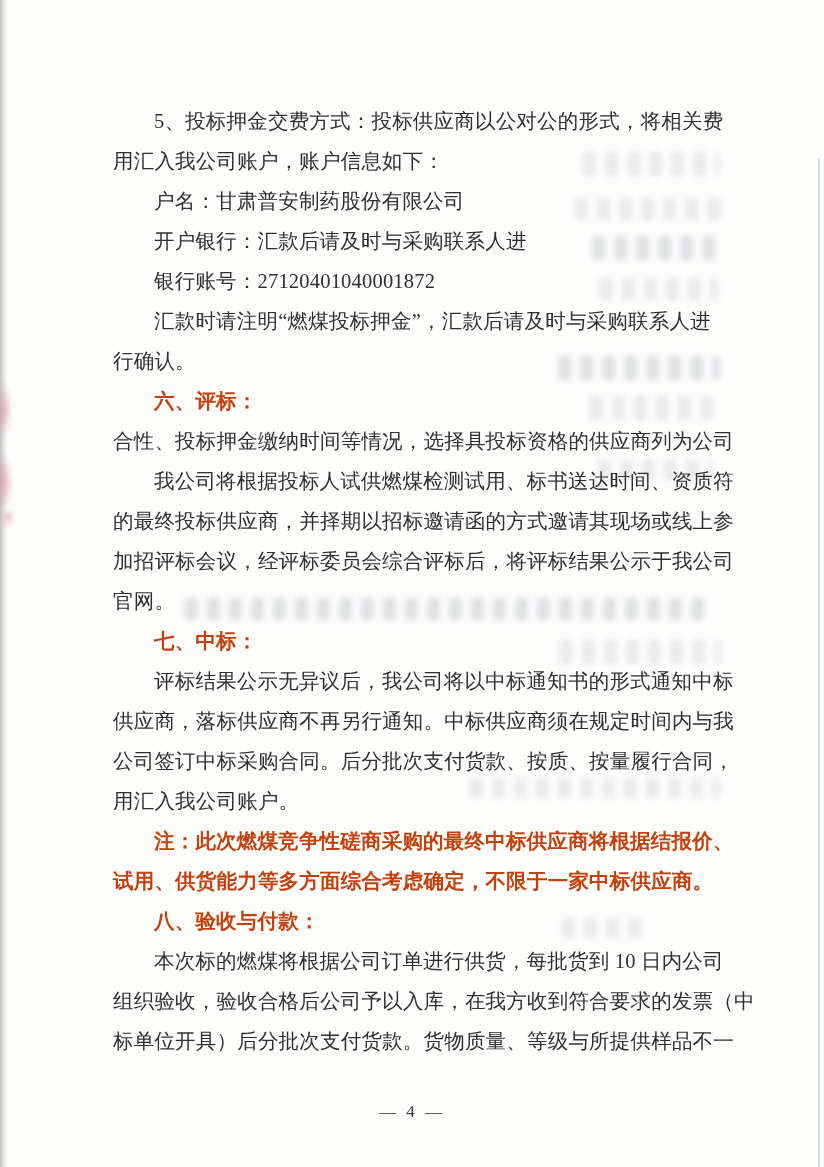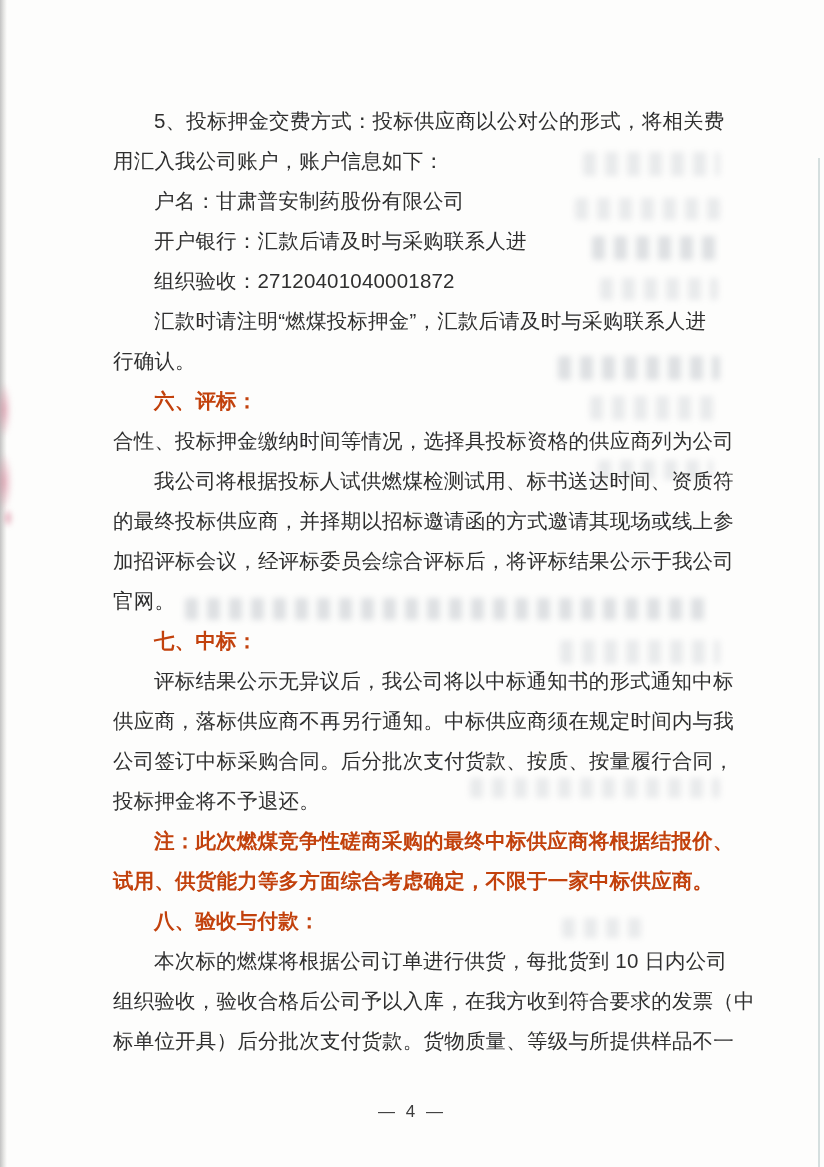--- a/index.html
+++ b/index.html
@@ -1,21 +1,21 @@
 <!DOCTYPE html>
 <html><head>
 <meta charset="utf-8">
 <style>
   html,body{margin:0;padding:0;background:#e9e9e9;}
   .paper{
     position:relative;
     width:824px;height:1167px;
     background:#fdfdfc;
     overflow:hidden;
-    font-family:Liberation Sans, sans-serif;
+    font-family:Liberation Serif, serif;
     color:#2f2f2f;
   }
   
   .scan-edge-left{
     position:absolute;left:0;top:0;width:7px;height:100%;
     background:linear-gradient(90deg,#c3c3c3 0,#e6e6e4 55%,rgba(255,255,255,0) 100%);
   }
   .scan-line-right{
     position:absolute;left:818px;top:158px;width:2px;height:1009px;
     background:#c7d4d6;opacity:.75;
@@ -79,34 +79,34 @@
   <div class="smudge dark b8"></div>
   <div class="smudge b9"></div>
   <div class="smudge b10"></div>
   <div class="smudge b11"></div>
 
   <div class="text-block">
     <div class="line indent">5、投标押金交费方式：投标供应商以公对公的形式，将相关费</div>
     <div class="line">用汇入我公司账户，账户信息如下：</div>
     <div class="line indent">户名：甘肃普安制药股份有限公司</div>
     <div class="line indent">开户银行：汇款后请及时与采购联系人进</div>
-    <div class="line indent">组织验收：27120401040001872</div>
+    <div class="line indent">银行账号：27120401040001872</div>
     <div class="line indent">汇款时请注明“燃煤投标押金”，汇款后请及时与采购联系人进</div>
     <div class="line">行确认。</div>
     <div class="line indent bold">六、评标：</div>
     <div class="line">合性、投标押金缴纳时间等情况，选择具投标资格的供应商列为公司</div>
     <div class="line indent">我公司将根据投标人试供燃煤检测试用、标书送达时间、资质符</div>
     <div class="line">的最终投标供应商，并择期以招标邀请函的方式邀请其现场或线上参</div>
     <div class="line">加招评标会议，经评标委员会综合评标后，将评标结果公示于我公司</div>
     <div class="line">官网。</div>
     <div class="line indent bold">七、中标：</div>
     <div class="line indent">评标结果公示无异议后，我公司将以中标通知书的形式通知中标</div>
     <div class="line">供应商，落标供应商不再另行通知。中标供应商须在规定时间内与我</div>
     <div class="line">公司签订中标采购合同。后分批次支付货款、按质、按量履行合同，</div>
-    <div class="line">投标押金将不予退还。</div>
+    <div class="line">用汇入我公司账户。</div>
     <div class="line indent bold">注：此次燃煤竞争性磋商采购的最终中标供应商将根据结报价、</div>
     <div class="line bold">试用、供货能力等多方面综合考虑确定，不限于一家中标供应商。</div>
     <div class="line indent bold">八、验收与付款：</div>
     <div class="line indent">本次标的燃煤将根据公司订单进行供货，每批货到 10 日内公司</div>
     <div class="line">组织验收，验收合格后公司予以入库，在我方收到符合要求的发票（中</div>
     <div class="line">标单位开具）后分批次支付货款。货物质量、等级与所提供样品不一</div>
   </div>
 
   <div class="footer">— 4 —</div>
 

